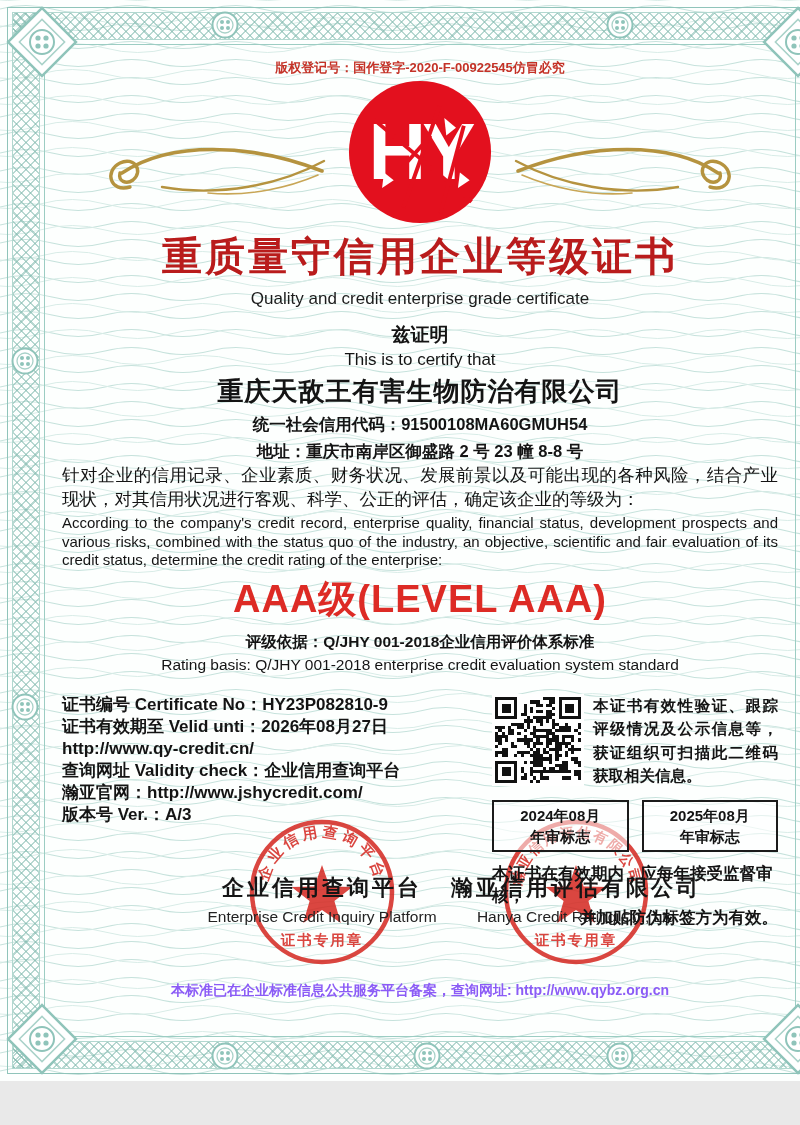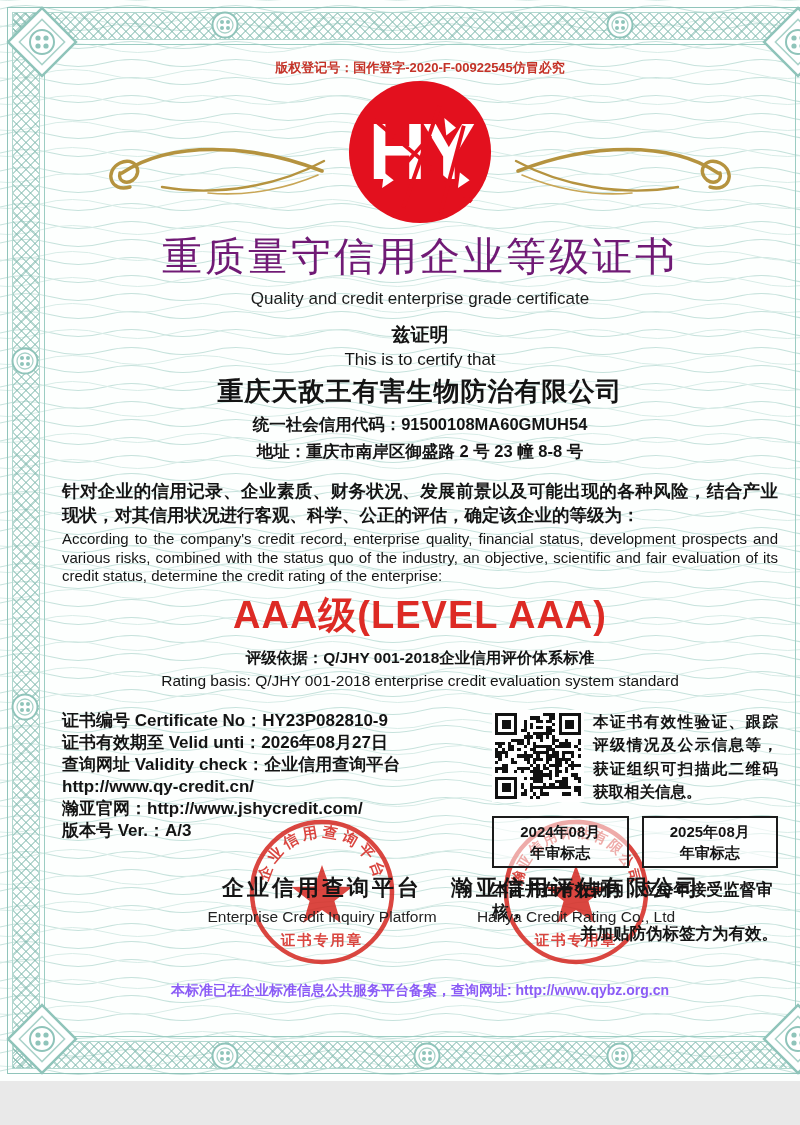--- a/index.html
+++ b/index.html
@@ -26,27 +26,27 @@
   .corner.bl{bottom:2px;left:2px}.corner.br{bottom:2px;right:2px}
   .edge-med{position:absolute;width:30px;height:30px;z-index:2;}
   
   .content{position:absolute;top:60px;left:62px;right:62px;bottom:38px;z-index:3;}
   .copyright{font-size:13px;line-height:15px;text-align:center;color:#c43227;font-weight:600;}
   .logo-row{position:relative;height:148px;margin-top:4px;}
   .logo{position:relative;width:146px;height:146px;margin:0 auto;}
   .flourish{position:absolute;top:48px;width:228px;height:76px;}
   .flourish.fl-left{left:38px;}
   .flourish.fl-right{right:38px;transform:scaleX(-1);}
-  .title-zh{margin-top:2px;text-align:center;font-size:40px;font-weight:400;letter-spacing:3px;color:#701a75;}
+  .title-zh{margin-top:2px;text-align:center;font-size:40px;font-weight:700;letter-spacing:3px;color:#b91c1c;}
   .title-en{margin-top:5px;text-align:center;font-size:17px;color:#1c1c1c;}
   .certify-zh{margin-top:13px;text-align:center;font-size:19px;font-weight:600;}
   .certify-en{margin-top:2px;text-align:center;font-size:17px;}
   .company-name{margin-top:4px;text-align:center;font-size:26px;font-weight:700;letter-spacing:1px;}
   .company-line{margin-top:5px;text-align:center;font-size:16.5px;font-weight:600;}
-  .para-zh{margin-top:16px;font-size:17.5px;font-weight:700;line-height:24px;text-align:justify;}
+  .para-zh{margin-top:0;font-size:17.5px;font-weight:400;line-height:24px;text-align:justify;}
   .para-en{margin-top:3px;font-size:15px;line-height:18.5px;text-align:justify;}
   .grade{margin-top:4px;text-align:center;font-size:38px;font-weight:700;letter-spacing:1px;color:#dd2b25;}
   .basis-zh{margin-top:7px;text-align:center;font-size:15.5px;font-weight:600;}
   .basis-en{margin-top:3px;text-align:center;font-size:15.5px;}
   .mid{margin-top:20px;display:flex;gap:16px;}
   .details{flex:1;min-width:0;font-weight:bold;}
   .detail-line{font-size:17px;line-height:22px;white-space:nowrap;}
   .right-col{width:286px;flex:none;}
   .qr-row{display:flex;gap:9px;}
   .qr-box{width:92px;height:92px;flex:none;background:#fff;}
@@ -264,22 +264,22 @@
     <div class="para-en">According to the company's credit record, enterprise quality, financial status, development prospects and various risks, combined with the status quo of the industry, an objective, scientific and fair evaluation of its credit status, determine the credit rating of the enterprise:</div>
 
     <div class="grade">AAA级(LEVEL AAA)</div>
     <div class="basis-zh">评级依据：Q/JHY 001-2018企业信用评价体系标准</div>
     <div class="basis-en">Rating basis: Q/JHY 001-2018 enterprise credit evaluation system standard</div>
 
     <div class="mid">
       <div class="details">
         <div class="detail-line">证书编号 Certificate No：HY23P082810-9</div>
         <div class="detail-line">证书有效期至 Velid unti：2026年08月27日</div>
+        <div class="detail-line">http://www.qy-credit.cn/</div>
         <div class="detail-line">查询网址 Validity check：企业信用查询平台</div>
-        <div class="detail-line">http://www.qy-credit.cn/</div>
         <div class="detail-line">瀚亚官网：http://www.jshycredit.com/</div>
         <div class="detail-line">版本号 Ver.：A/3</div>
       </div>
 
       <div class="right-col">
         <div class="qr-row">
           <div class="qr-box">
             <svg viewBox="0 0 29 29" shape-rendering="crispEdges">
               <rect x="0" y="0" width="29" height="29" fill="#ffffff"></rect>
               <g fill="#111111">

